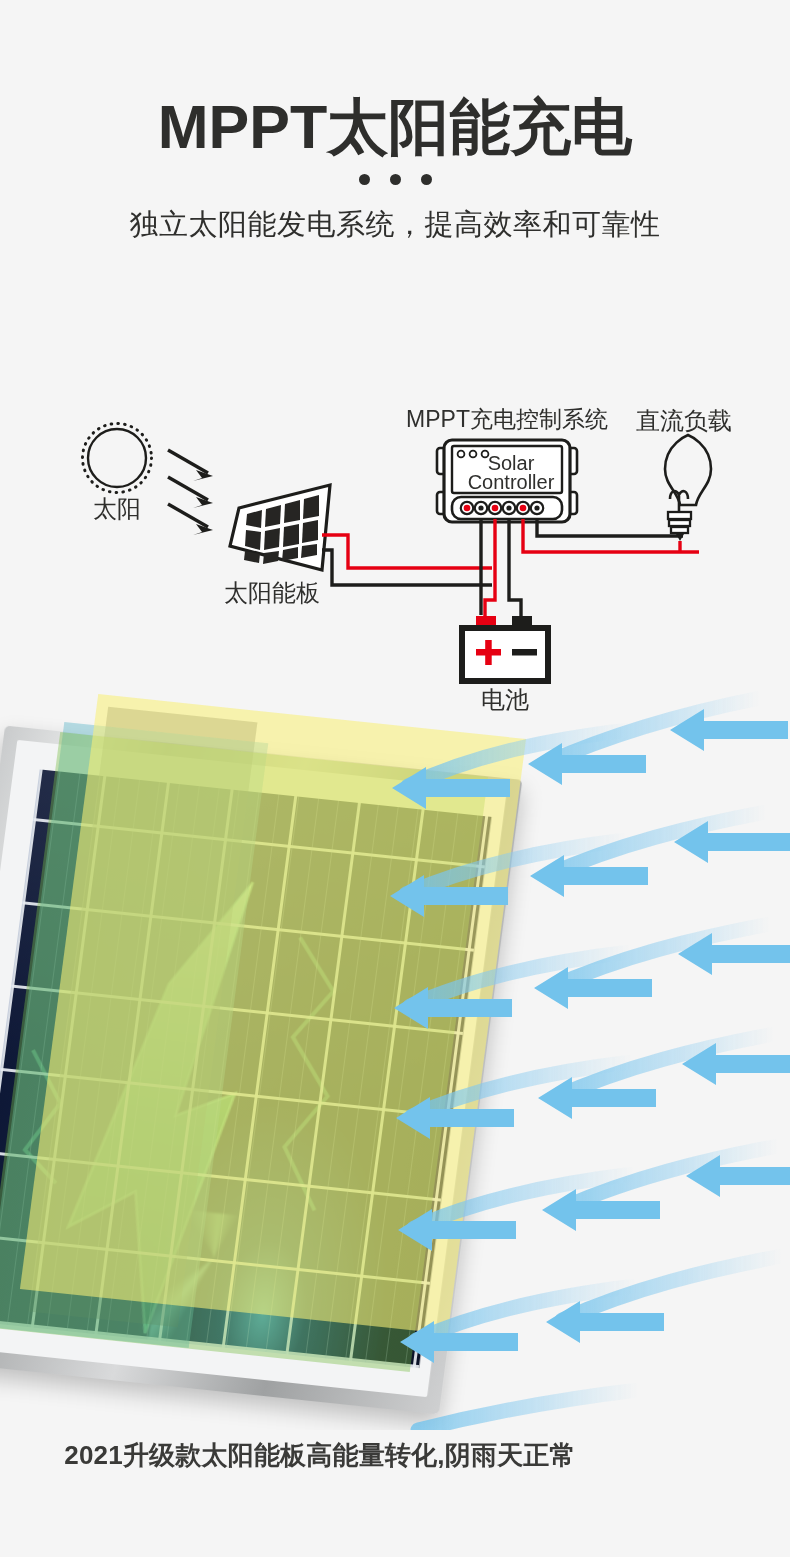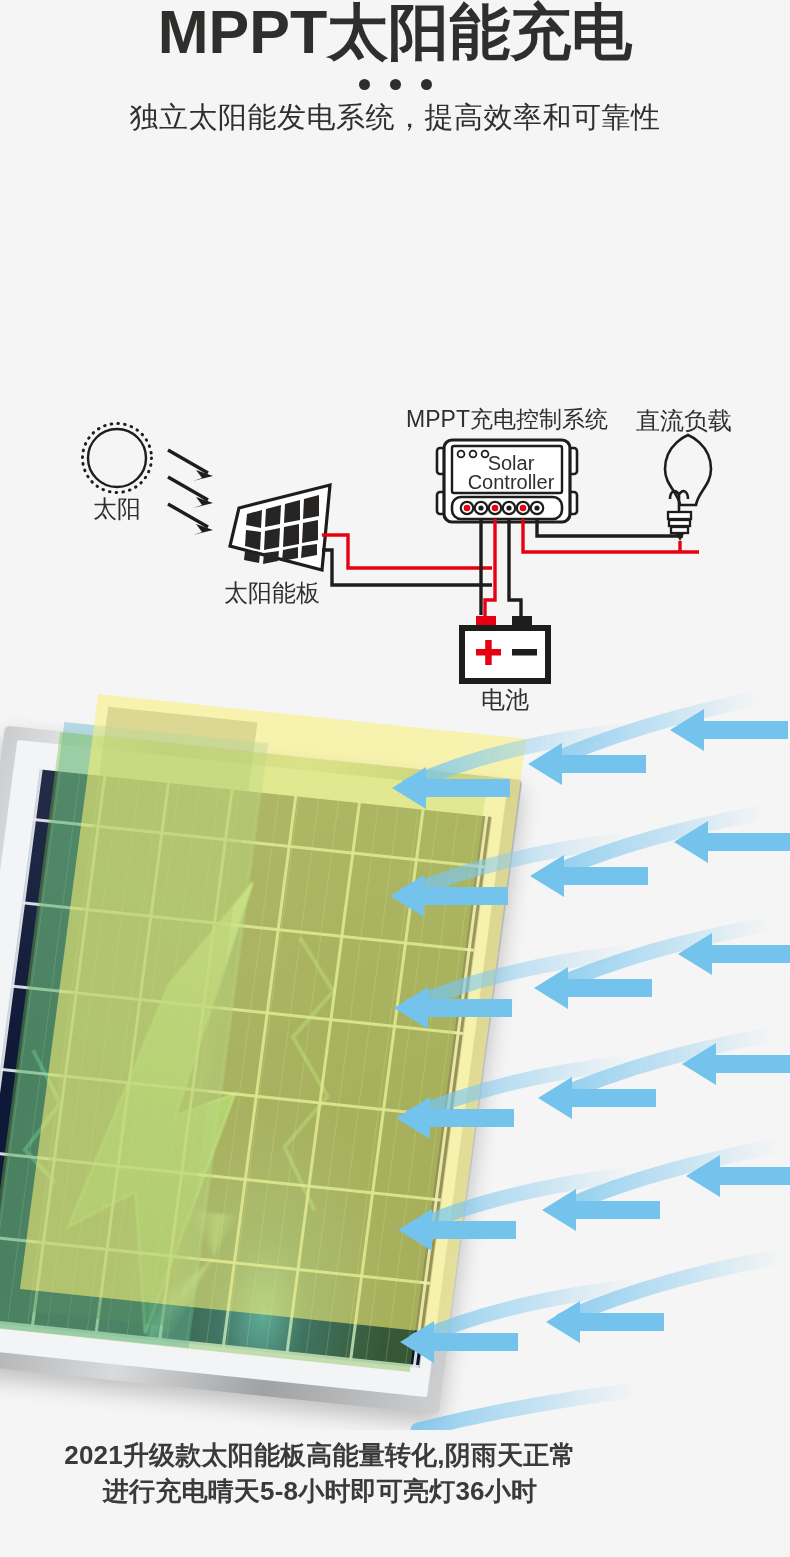--- a/index.html
+++ b/index.html
@@ -9,26 +9,27 @@
     font-family:"Liberation Sans","DejaVu Sans",sans-serif;
     overflow:hidden;
   }
   .page { position:relative; width:790px; height:1557px; background:#f5f5f5; }
 
   
   .header { position:absolute; left:0; top:0; width:790px; text-align:center; }
   .title {
     font-size:61px; font-weight:bold; color:#2e2e2c;
     letter-spacing:0px; line-height:1.07;
+    padding-top:95px;
   }
   .title .ln2 { display:block; }
   .dots { margin:14px auto 0; display:flex; justify-content:center; gap:20px; }
   .dots span { width:11px; height:11px; border-radius:50%; background:#2e2e2c; display:block; }
   .subtitle {
-    margin-top:8px; font-size:29px; color:#2f2f2d; font-weight:normal;
+    margin-top:20px; font-size:29px; color:#2f2f2d; font-weight:normal;
     letter-spacing:0.5px;
   }
 
   
   .diagram { position:absolute; left:0; top:400px; width:790px; height:320px; }
   .diagram svg { display:block; }
   .dg-label { font-family:"Liberation Sans","DejaVu Sans",sans-serif; fill:#2f2f2d; }
 
   
   .photo { position:absolute; left:0; top:690px; width:790px; height:740px; overflow:hidden; }
@@ -349,16 +350,15 @@
 
           <use href="#arw" x="70" y="652"></use>
           <use href="#arw" x="216" y="632"></use>
         </g>
       </svg>
     </div>
   </div>
 
   <div class="caption">
     <span class="cl">2021升级款太阳能板高能量转化,阴雨天正常</span>
-    <span class="cl">进行充电晴天5-8小时即可亮灯36小时</span>
   </div>
 
 </div>
 
 </body></html>

